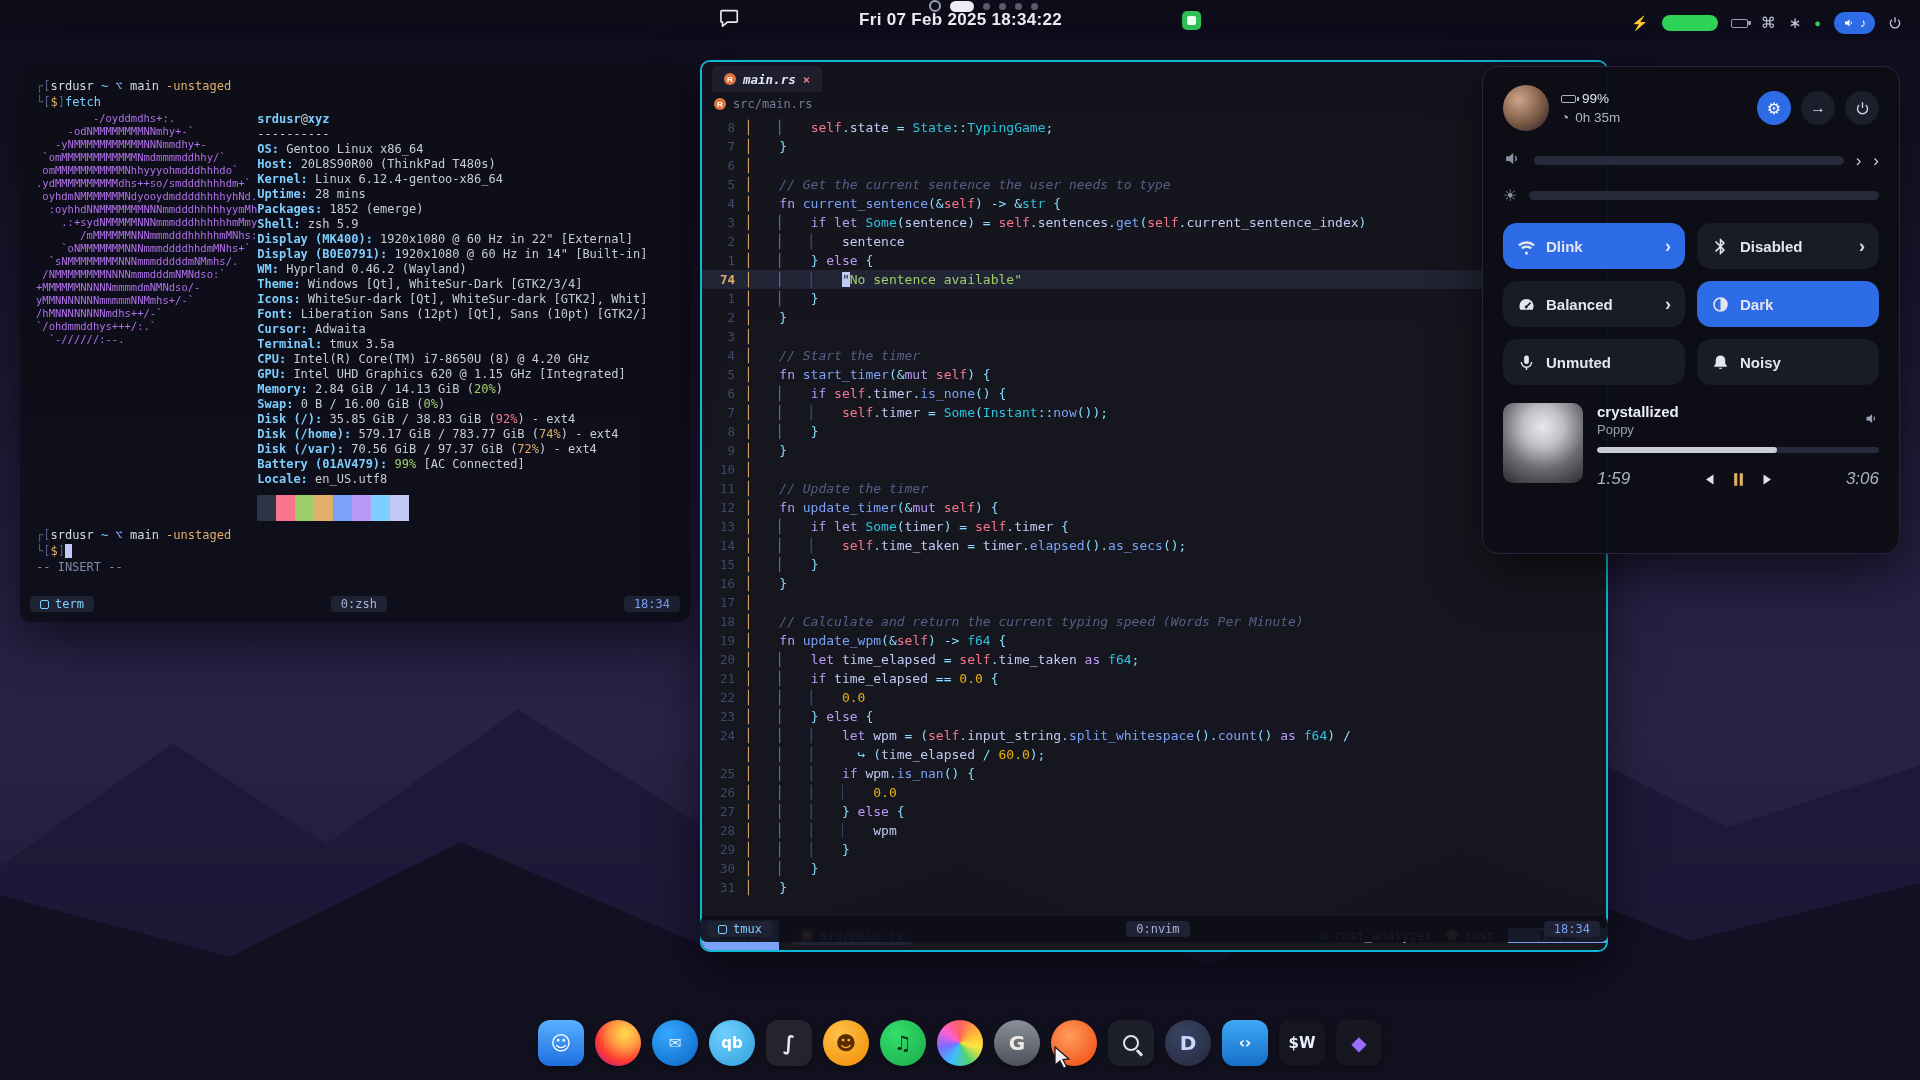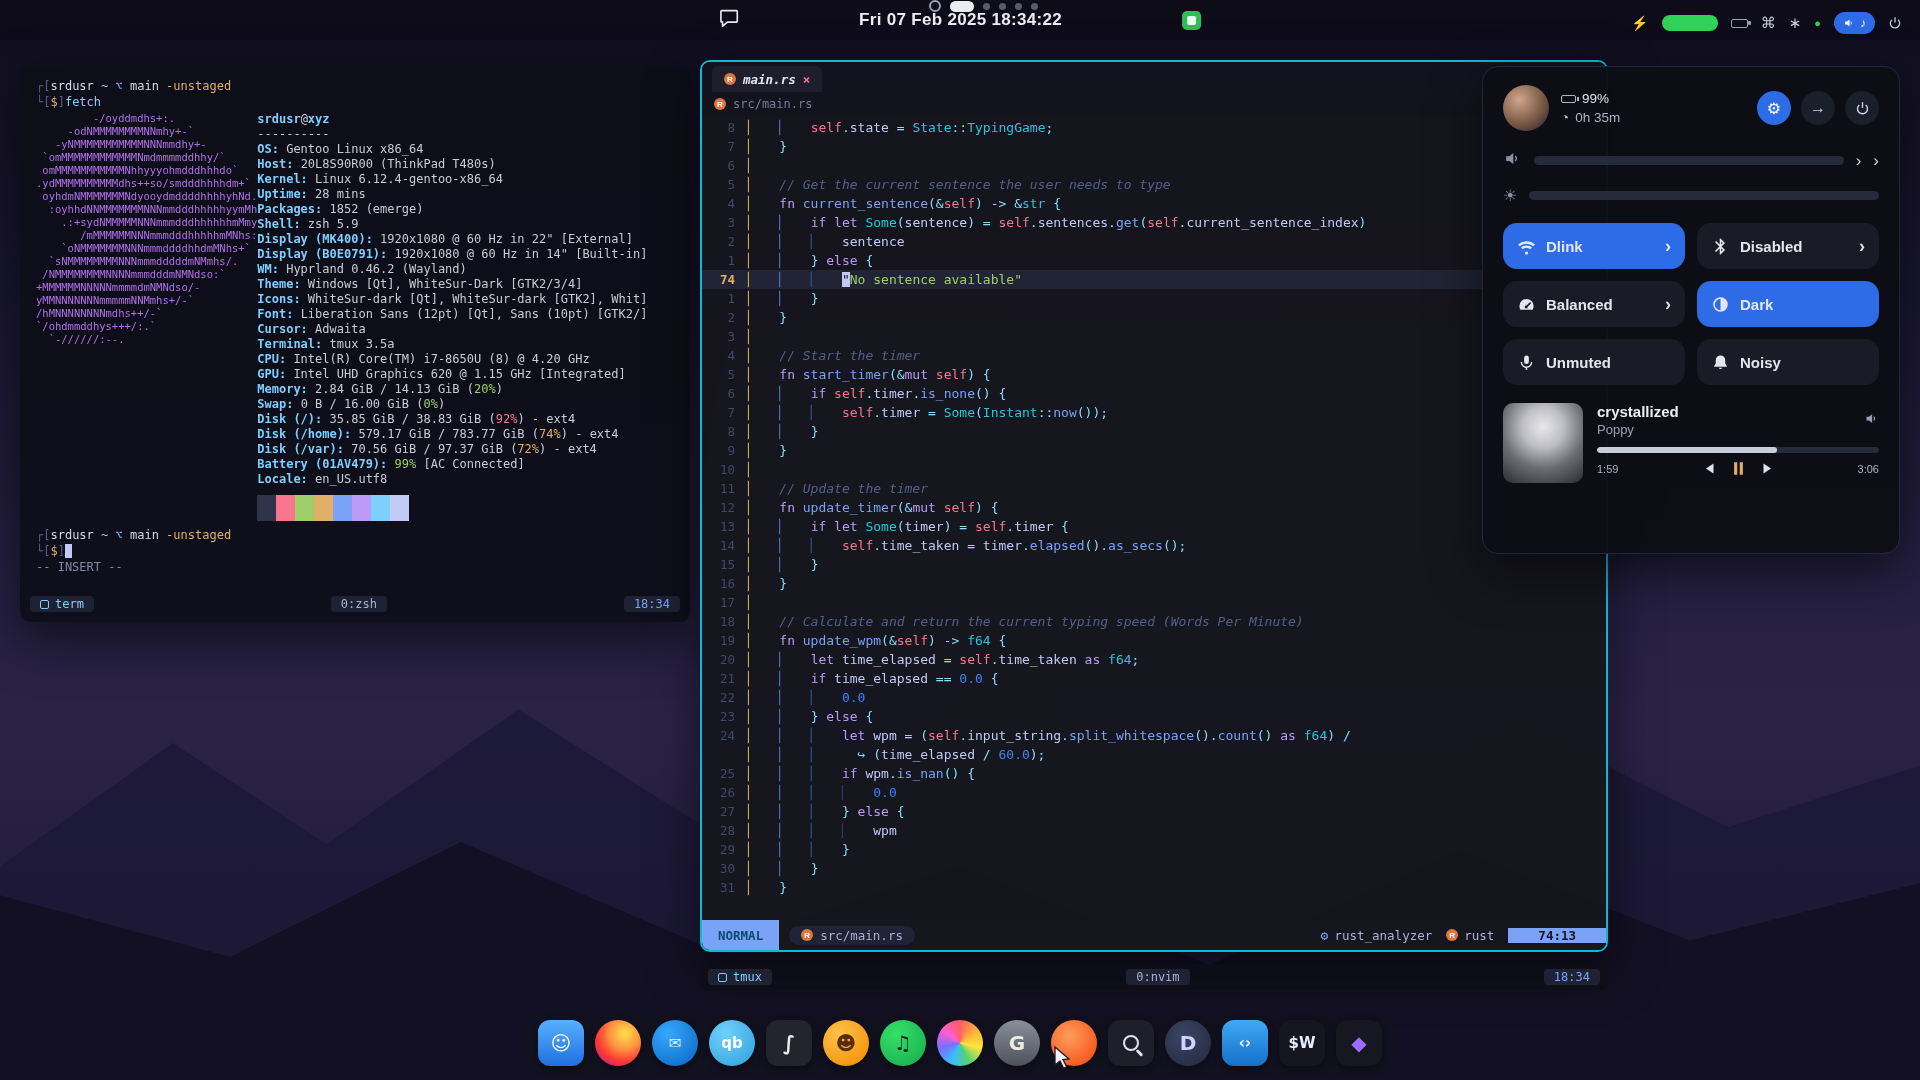--- a/index.html
+++ b/index.html
@@ -42,21 +42,21 @@
   .palrow{display:flex;height:13px;}
   .sw{width:19px;height:13px;display:inline-block;}
   .modeline{height:16px;line-height:16px;color:#8089a8;font-family:"DejaVu Sans Mono",monospace;}
   .tmuxbar{position:absolute;left:10px;right:10px;bottom:7px;height:22px;display:flex;justify-content:space-between;align-items:center;font-family:"DejaVu Sans Mono",monospace;font-size:12px;}
   .tpill{background:#1e2233;border-radius:4px;padding:1px 10px;color:#a9b1d6;display:flex;align-items:center;gap:6px;}
   .tpill.cyan{color:#7dcfff;}
   .tpill.blue{color:#7aa2f7;}
   .wicon{width:9px;height:9px;border:1.5px solid #7dcfff;border-radius:2px;display:inline-block;}
   
   .sg-d{color:#c0caf5}.sg-k{color:#bb9af7}.sg-f{color:#7aa2f7}.sg-t{color:#2ac3de}
-  .sg-s{color:#f7768e}.sg-g{color:#9ece6a}.sg-n{color:#3b82f6}.sg-c{color:#565f89;font-style:italic}
+  .sg-s{color:#f7768e}.sg-g{color:#9ece6a}.sg-n{color:#eab308}.sg-c{color:#565f89;font-style:italic}
   .sg-o{color:#89ddff}
   .sg-i1{color:#e0af68}.sg-i2{color:#5a79c9}.sg-i3{color:#3d59a1}.sg-i4{color:#33406e}
   .sg-cb{background:#c0caf5;color:#16161e;}
   .sg-fl{color:#7dcfff;font-weight:bold}.sg-fv{color:#c8ccd4}
   .sg-fg{color:#9ece6a}.sg-fy{color:#e0af68}.sg-fr{color:#f7768e}
   .sg-pg{color:#565f89}.sg-pw{color:#d5d9e8}.sg-pc{color:#7dcfff}.sg-pb{color:#7aa2f7}
   .sg-po{color:#e0af68}.sg-py{color:#e0af68}
   
   .editor{left:700px;top:60px;width:908px;height:892px;background:rgba(22,22,30,.96);border:2px solid #0db9d7;border-radius:10px;display:flex;flex-direction:column;overflow:hidden;}
   .tabline{height:30px;background:#131320;display:flex;align-items:flex-end;padding-left:10px;}
@@ -71,21 +71,21 @@
   .ltext{white-space:pre;}
   .cline.cur{background:rgba(41,46,66,.6);}
   .lnum.curnum{color:#e0af68;font-weight:bold;}
   .sline{height:30px;background:#16161e;display:flex;align-items:center;font-family:"DejaVu Sans Mono",monospace;font-size:12.5px;}
   .sl-mode{background:#7aa2f7;color:#0c4a6e;font-weight:bold;padding:0 16px;height:100%;display:flex;align-items:center;}
   .sl-file{display:flex;align-items:center;gap:7px;background:#1f2335;border-radius:10px;padding:2px 12px;margin-left:10px;color:#a9b1d6;}
   .sl-right{margin-left:auto;display:flex;align-items:center;gap:14px;}
   .sl-lsp{display:flex;align-items:center;gap:6px;color:#a9b1d6;}
   .gear-blue{color:#7aa2f7;font-size:13px;}
   .sl-pos{background:#7aa2f7;color:#16161e;font-weight:bold;padding:0 30px;height:100%;display:flex;align-items:center;}
-  .etmux{position:absolute;left:700px;top:964px;width:908px;height:26px;background:rgba(13,14,24,.92);border-radius:7px;display:flex;justify-content:space-between;align-items:center;padding:0 8px;font-family:"DejaVu Sans Mono",monospace;font-size:12px;}
+  .etmux{position:absolute;left:700px;top:916px;width:908px;height:26px;background:rgba(13,14,24,.92);border-radius:7px;display:flex;justify-content:space-between;align-items:center;padding:0 8px;font-family:"DejaVu Sans Mono",monospace;font-size:12px;}
   
   .cc{left:1482px;top:66px;width:418px;height:488px;background:rgba(12,13,21,.97);border:1px solid #23263a;border-radius:16px;padding:18px 20px;}
   .cc-head{display:flex;align-items:center;}
   .avatar{width:46px;height:46px;border-radius:50%;background:radial-gradient(circle at 35% 32%,#cfa68c,#7a5a44 55%,#2c2233 95%);}
   .cc-stats{margin-left:12px;font-size:13.5px;color:#dfe2ee;line-height:19px;}
   .cc-stats .dim{color:#aeb3c6;}
   .statrow{display:flex;align-items:center;gap:6px;}
   .batt{width:15px;height:8px;border:1.5px solid #aeb3c6;border-radius:2px;position:relative;display:inline-block;}
   .batt::after{content:"";position:absolute;right:-3.5px;top:1px;width:2px;height:4px;background:#aeb3c6;}
   .cc-actions{margin-left:auto;display:flex;gap:10px;}
@@ -105,21 +105,21 @@
   .media{margin-top:18px;display:flex;gap:14px;}
   .albumart{width:80px;height:80px;border-radius:10px;flex:none;background:
     radial-gradient(circle at 50% 30%,#e9e9ec 0%,#bdbdc4 30%,#6c6c74 60%,#2b2b31 100%);}
   .mright{flex:1;display:flex;flex-direction:column;}
   .mtitlerow{display:flex;align-items:center;}
   .mtitle{font-size:15px;font-weight:bold;color:#eceef6;}
   .martist{font-size:13px;color:#9aa0b4;margin-top:2px;}
   .mspk{margin-left:auto;color:#9aa0b4;}
   .mprog{margin-top:10px;height:6px;border-radius:3px;background:#262a3a;overflow:hidden;}
   .mprog .pfill{height:100%;background:#c9cdda;border-radius:3px;}
-  .mtimes{margin-top:8px;display:flex;align-items:center;font-size:11px;color:#aeb3c6;}
+  .mtimes{margin-top:16px;display:flex;align-items:center;font-size:17px;color:#aeb3c6;font-style:italic;}
   .mctrls{margin:0 auto;display:flex;align-items:center;gap:16px;color:#dfe2ee;}
   .mctrls svg{display:block;}
   
   .dock{position:absolute;left:50%;bottom:6px;transform:translateX(-50%);display:flex;align-items:center;gap:11px;background:rgba(18,18,30,.55);border-radius:18px;padding:8px 14px;}
   .dock-item{width:46px;height:46px;border-radius:12px;display:flex;align-items:center;justify-content:center;font-weight:bold;font-size:20px;box-shadow:0 3px 8px rgba(0,0,0,.4);}
   .dock-item.round{border-radius:50%;}
   .dg{font-family:"DejaVu Sans",sans-serif;}
   .dg.small{font-size:15px;}
   .maglass{width:16px;height:16px;border:2.5px solid #dfe3ee;border-radius:50%;position:relative;}
   .maglass::after{content:"";position:absolute;width:2.5px;height:8px;background:#dfe3ee;left:13px;top:12px;transform:rotate(-45deg);border-radius:2px;}

